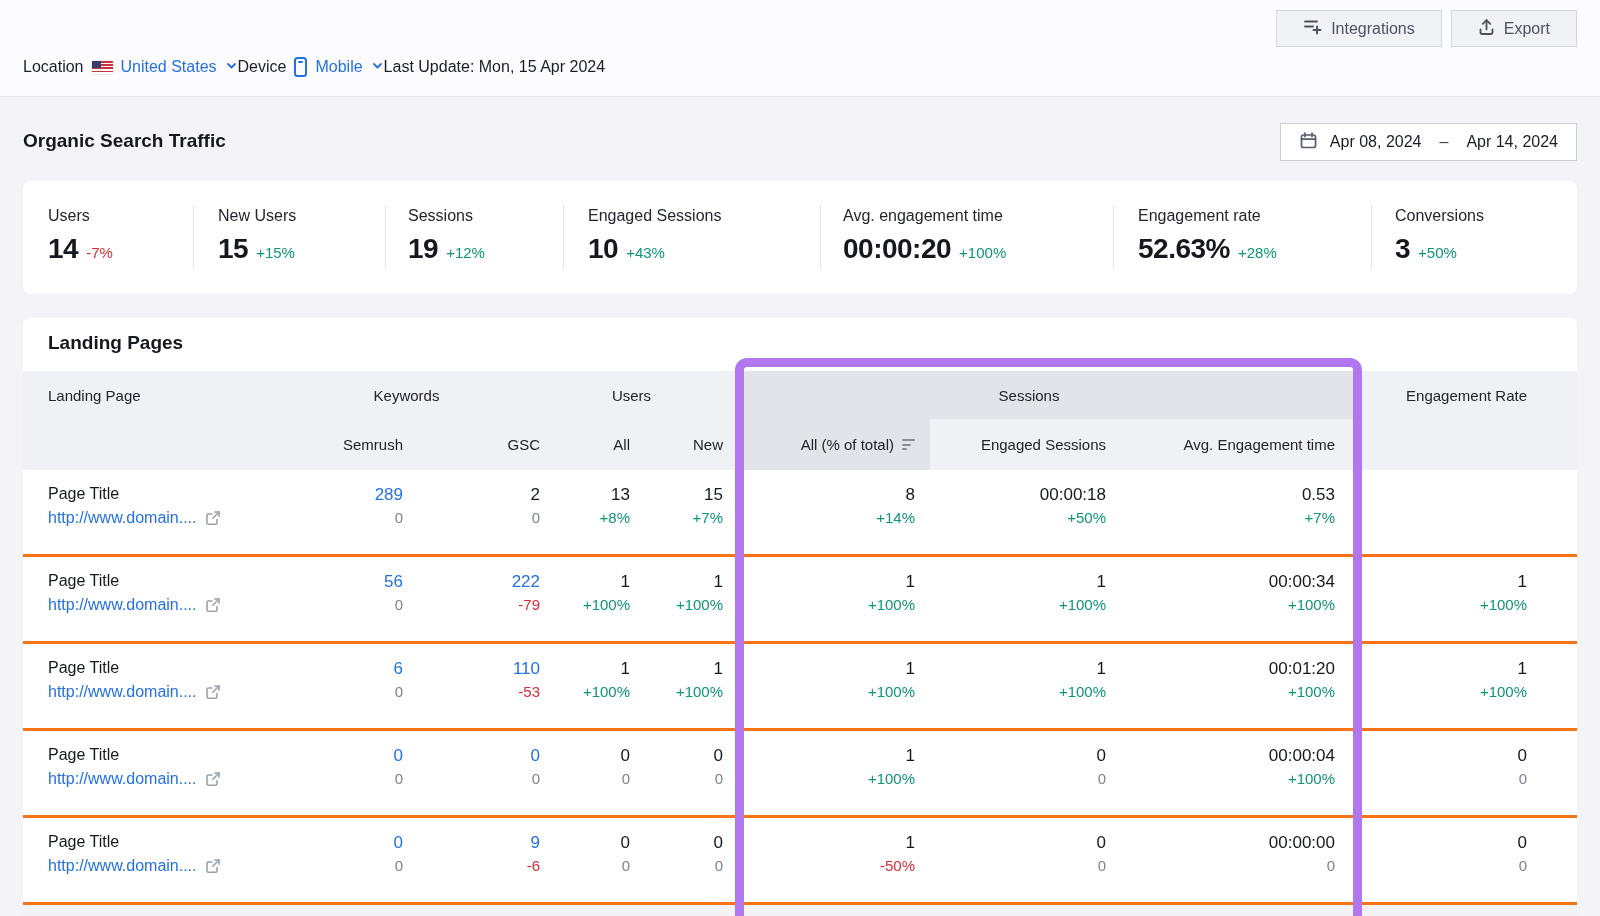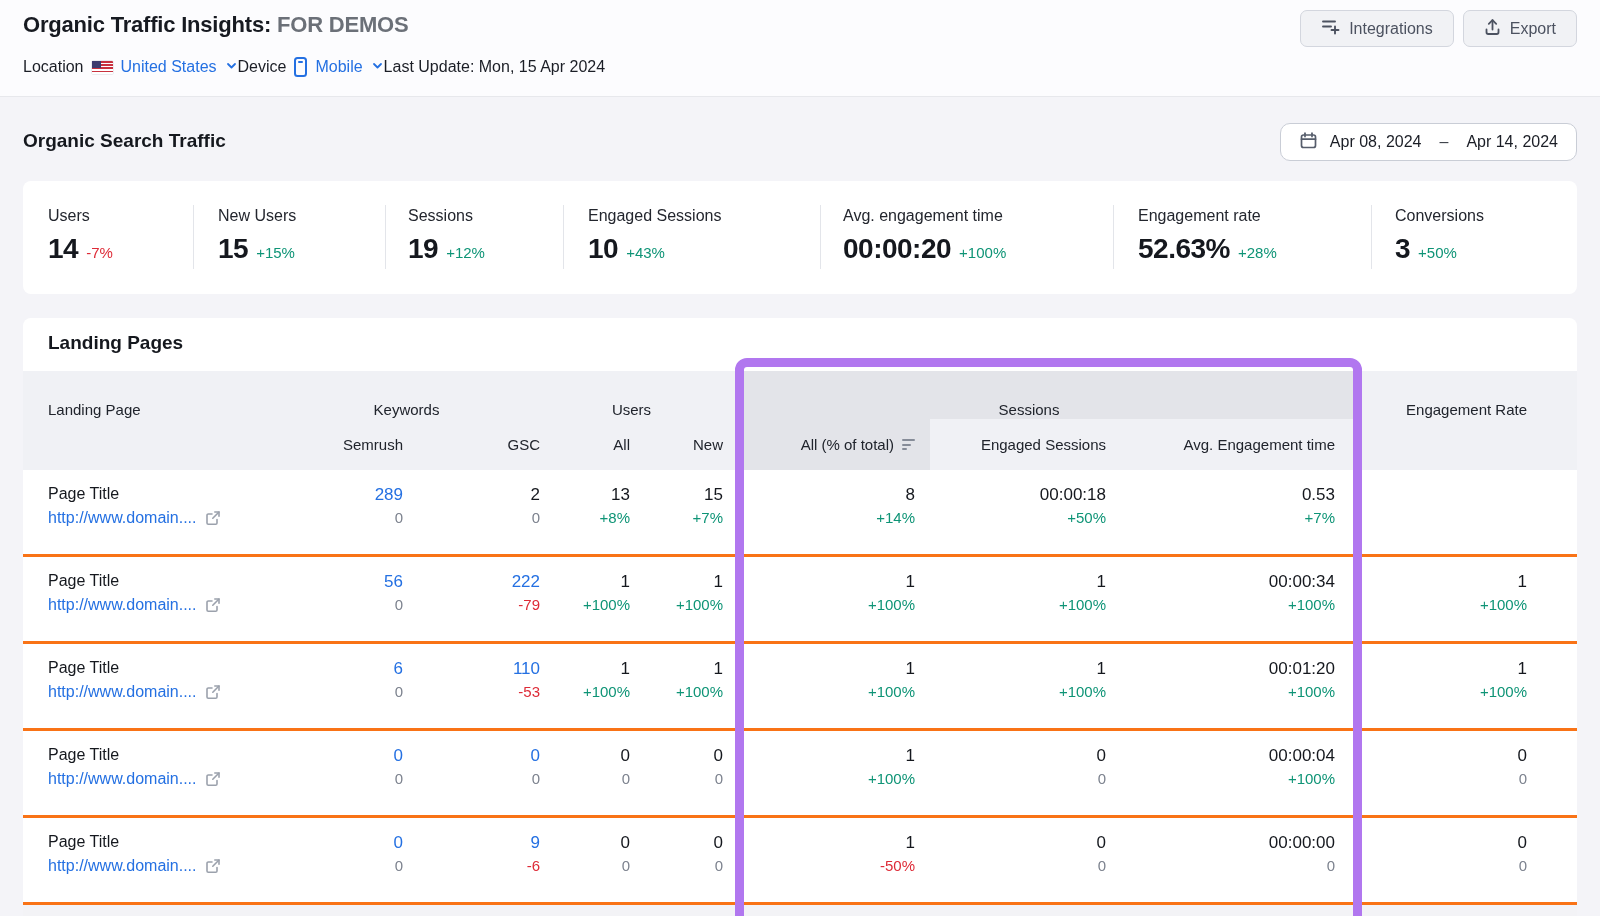--- a/index.html
+++ b/index.html
@@ -5,32 +5,32 @@
   * { margin:0; padding:0; box-sizing:border-box; }
   html,body { background:#f4f4f8; }
   body { font-family:"Liberation Sans", sans-serif; color:#171a21; }
   .page { position:relative; width:1600px; height:916px; overflow:hidden; background:#f4f4f8; }
 
   
   .topbar { position:absolute; top:0; left:0; width:1600px; height:97px; background:#fcfcfe; border-bottom:1px solid #e7e8ec; }
   .title-row { position:absolute; top:12px; left:23px; font-size:22px; font-weight:bold; letter-spacing:-0.2px; }
   .title-row .suffix { color:#6b7078; margin-left:6px; }
   .top-actions { position:absolute; top:10px; right:23px; display:flex; gap:9px; }
-  .btn { display:flex; align-items:center; gap:9px; height:37px; padding:0 20px; background:#f1f2f5; border:1px solid #d3d6de; border-radius:7px; font-family:"Liberation Sans",sans-serif; font-size:16px; color:#4c5260; cursor:pointer; }
+  .btn { display:flex; align-items:center; gap:9px; height:37px; padding:0 26px; background:#f1f2f5; border:1px solid #d3d6de; border-radius:0; font-family:"Liberation Sans",sans-serif; font-size:16px; color:#4c5260; cursor:pointer; }
   .filter-row { position:absolute; top:57px; left:23px; display:flex; align-items:center; font-size:16px; color:#1b1e26; white-space:nowrap; }
   .filter { display:flex; align-items:center; gap:8px; cursor:pointer; }
   .fvalue { color:#2470e2; }
   .flag { width:21px; height:13px; border-radius:1px; background:repeating-linear-gradient(#c8313e 0 1.6px,#ffffff 1.6px 3.2px); position:relative; box-shadow:0 0 0 0.5px #d8dadf; }
   .flag::after { content:""; position:absolute; left:0; top:0; width:9px; height:7px; background:#3c3b6e; }
   .mobile-ic { width:13px; height:20px; border:2px solid #2470e2; border-radius:3.5px; position:relative; display:inline-block; }
   .mobile-ic::before { content:""; position:absolute; top:1.5px; left:2px; right:2px; height:2px; background:#2470e2; border-radius:1px; }
 
   
   .section-title { position:absolute; top:130px; left:23px; font-size:19px; font-weight:bold; color:#15181e; }
-  .datepicker { position:absolute; top:123px; right:23px; height:38px; display:flex; align-items:center; gap:12px; padding:0 18px; background:#ffffff; border:1px solid #c9cdd6; border-radius:10px; font-size:16px; color:#1b1e26; cursor:pointer; }
+  .datepicker { position:absolute; top:123px; right:23px; height:38px; display:flex; align-items:center; gap:12px; padding:0 18px; background:#ffffff; border:1px solid #c9cdd6; border-radius:0; font-size:16px; color:#1b1e26; cursor:pointer; }
   .datepicker .sep { color:#3b3f48; margin:0 6px; }
 
   
   .metrics-card { position:absolute; top:181px; left:23px; width:1554px; height:113px; background:#ffffff; border-radius:8px; }
   .metric { position:absolute; top:26px; }
   .mlabel { font-size:16px; color:#23262e; margin-bottom:8px; }
   .mvalrow { display:flex; align-items:baseline; }
   .mval { font-size:28px; font-weight:bold; color:#15181e; letter-spacing:-0.5px; }
   .mdelta { font-size:15px; margin-left:8px; }
   .vdiv { position:absolute; top:24px; width:1px; height:64px; background:#e3e5ea; }
@@ -41,21 +41,21 @@
 
   
   .landing-card { position:absolute; top:318px; left:23px; width:1554px; height:598px; background:#ffffff; border-radius:8px 8px 0 0; overflow:hidden; }
   .lp-title { position:absolute; top:14px; left:25px; font-size:19px; font-weight:bold; color:#15181e; }
 
   .thead { position:absolute; top:53px; left:0; width:1554px; height:99px; background:#f0f1f5; }
   .dk1 { position:absolute; left:721px; top:0; width:609px; height:48px; background:#e3e4e9; }
   .dk2 { position:absolute; left:721px; top:48px; width:186px; height:51px; background:#e3e4e9; }
 
   .grow, .srow, .trow { display:grid; grid-template-columns:225px 130px 137px 90px 93px 192px 191px 229px 192px; padding-left:25px; }
-  .grow { position:absolute; top:14px; left:0; width:100%; height:48px; grid-template-columns:225px 267px 183px 612px 192px; z-index:2; }
+  .grow { position:absolute; top:0; left:0; width:100%; height:48px; grid-template-columns:225px 267px 183px 612px 192px; z-index:2; }
   .gc { display:flex; align-items:center; font-size:15px; color:#20242c; }
   .gc.center { justify-content:center; }
   .gc.right { justify-content:flex-end; }
   .srow { position:absolute; top:48px; left:0; width:100%; height:51px; z-index:2; }
   .sc { display:flex; align-items:center; justify-content:flex-end; font-size:15px; color:#20242c; }
   .sorticon { display:inline-flex; flex-direction:column; gap:2.5px; margin-left:8px; align-items:flex-start; }
   .sorticon i { display:block; height:2px; background:#868c98; border-radius:1px; }
   .sorticon i:nth-child(1){ width:13px; }
   .sorticon i:nth-child(2){ width:9px; }
   .sorticon i:nth-child(3){ width:5px; }
@@ -74,23 +74,20 @@
   .sliver { position:absolute; top:587px; left:0; width:1554px; height:11px; background:#f3f3f6; }
 
   .purple-box { position:absolute; left:712px; top:40px; width:627px; height:600px; border:9px solid #b177ef; border-radius:12px; pointer-events:none; z-index:5; }
 </style>
 </head>
 <body>
 
 <div class="page">
 
   <div class="topbar">
-    <div class="title-row">
-      <span>Organic Traffic Insights:</span><span class="suffix">FOR DEMOS</span>
-    </div>
     <div class="top-actions">
       <button class="btn">
         <span>
           <svg width="19" height="17" viewBox="0 0 19 17" fill="none" stroke="#4c5260" stroke-width="1.9" stroke-linecap="round">
               <path d="M2 3.5h12"></path>
               <path d="M2 8.5h8"></path>
               <path d="M14 8.5v7"></path>
               <path d="M10.5 12h7"></path>
             </svg>
         </span>

